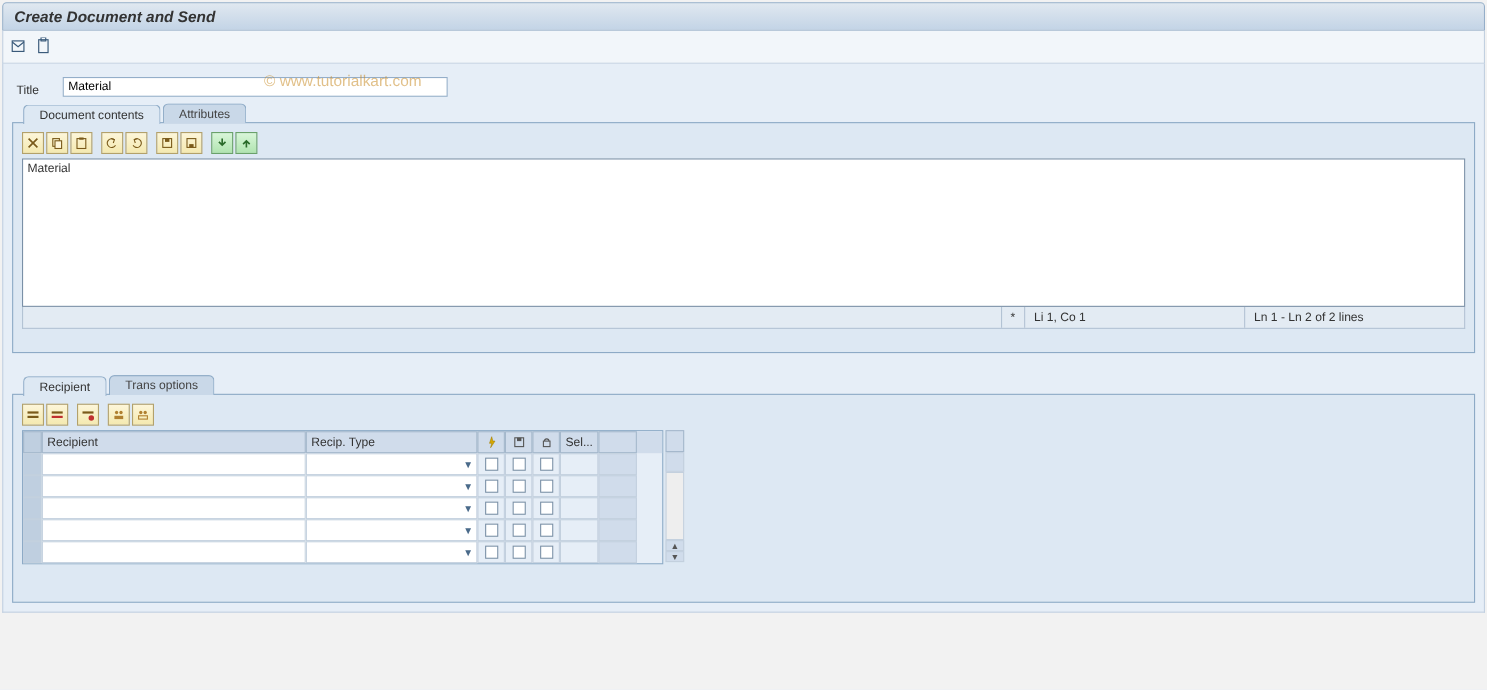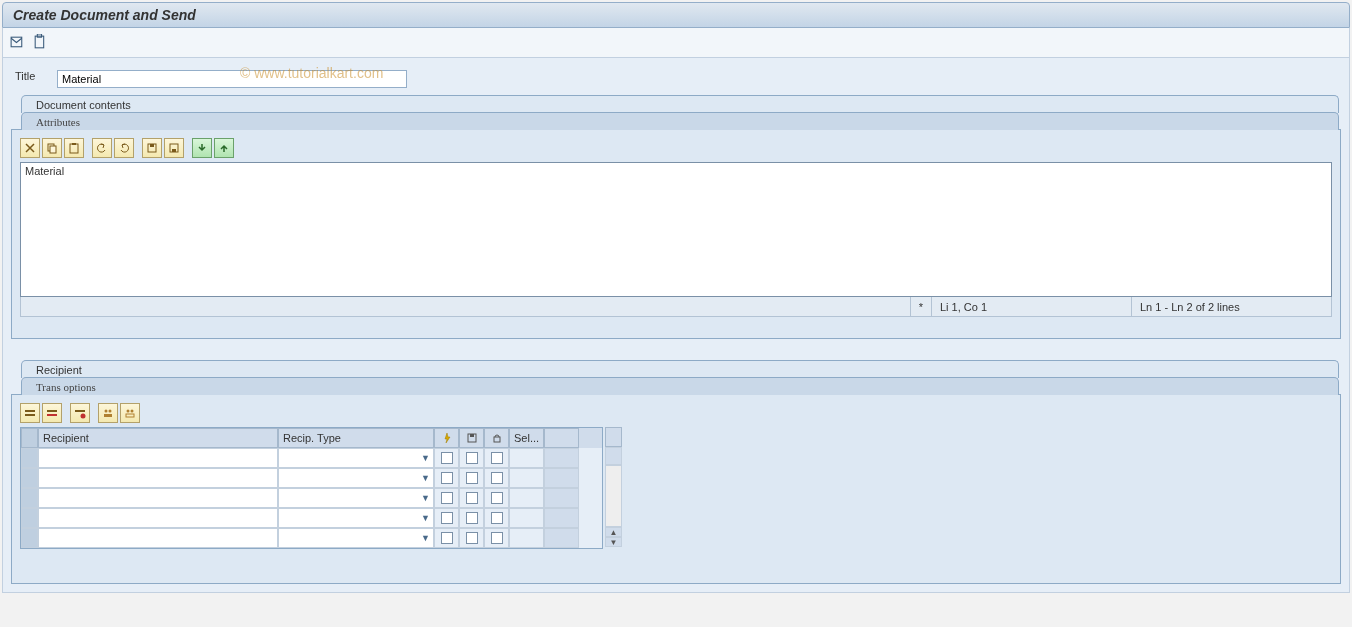--- a/index.html
+++ b/index.html
@@ -48,59 +48,57 @@
     }
     .main-panel {
       background: #e6eef7;
       border: 1px solid #c2d0e0;
       border-top: none;
       margin: 0 2px 2px 2px;
       padding: 8px;
     }
     .title-row {
       display: flex;
-      align-items: flex-start;
+      align-items: flex-end;
       margin: 4px 0 6px 4px;
     }
     .title-label { width: 42px; color: #333; }
     .title-input {
       width: 350px;
       height: 18px;
       border: 1px solid #94aec9;
       background: #fff;
       padding: 1px 4px;
       font-size: 11px;
     }
     .tabstrip {
       display: flex;
       margin-left: 10px;
       position: relative;
       z-index: 2;
-      flex-direction: column;
     }
     .tab {
       border: 1px solid #8daac6;
       border-bottom: none;
       border-radius: 5px 5px 0 0;
       padding: 3px 14px;
       margin-right: 2px;
       font-size: 11px;
       cursor: pointer;
       position: relative;
       height: 18px;
     }
     .tab.active {
       background: #dde8f3;
       color: #333;
       top: 1px;
     }
     .tab.inactive {
       background: #c9d8e8;
       color: #444;
-      font-family: Liberation Serif, serif;
     }
     .tab-panel {
       border: 1px solid #8daac6;
       background: #dde8f3;
       padding: 8px;
       margin-top: -1px;
     }
     .editor-toolbar {
       display: flex;
       align-items: center;

